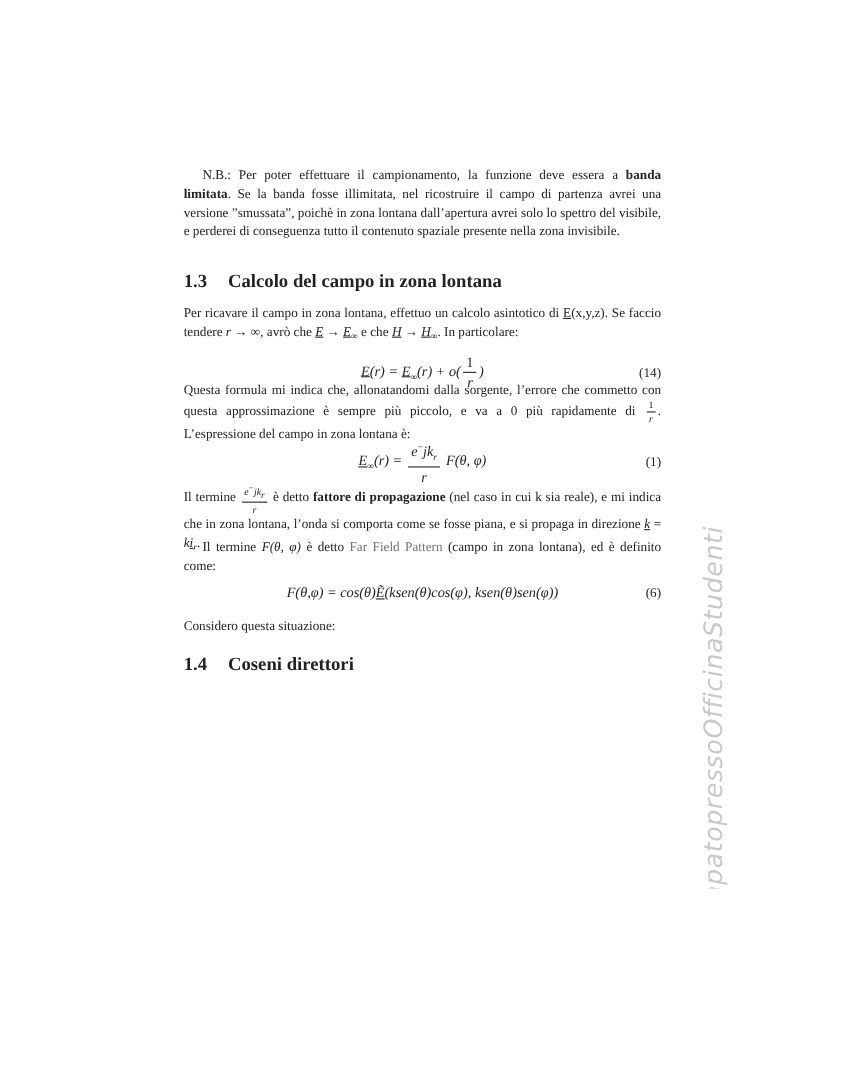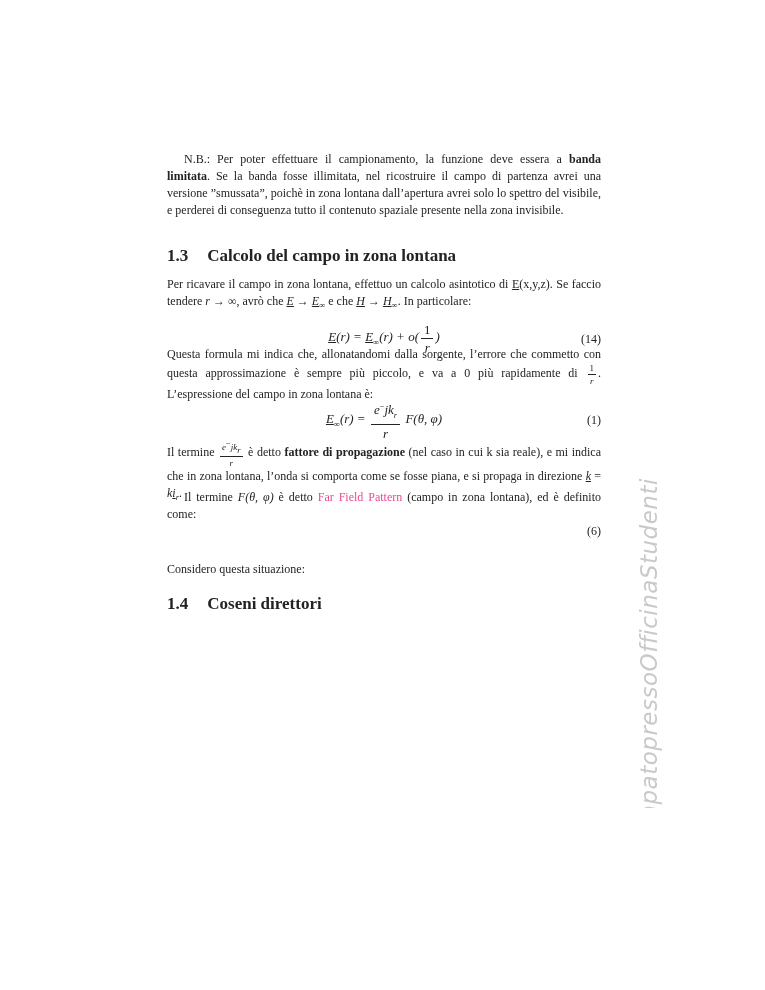--- a/index.html
+++ b/index.html
@@ -19,21 +19,21 @@
   .mi { font-style:italic; }
   .u { text-decoration:underline; }
   sub { font-size:8.5px; }
   sup { font-size:8.5px; }
   .dfrac { display:inline-block; vertical-align:middle; text-align:center; margin:0 2px; line-height:15px; }
   .dfrac .fn { display:block; padding:0 3px 1px; border-bottom:1px solid #232323; }
   .dfrac .fd { display:block; padding-top:1px; }
   .ifrac { display:inline-block; vertical-align:middle; text-align:center; font-size:9px; line-height:10px; margin:0 2px; }
   .ifrac .fn { display:block; border-bottom:1px solid #232323; padding:0 2px 1px; }
   .ifrac .fd { display:block; padding-top:1px; }
-  .red { color:#ec4899; }
+  .red { color:#737373; }
   .watermark {
     position:absolute; left:483px; top:681px; width:336px; height:30px;
     transform:rotate(-90deg);
     font-family:"DejaVu Sans","Liberation Sans",sans-serif;
     font-style:italic; font-size:23px; color:#c9c9c9;
     white-space:nowrap; letter-spacing:0.5px;
   }
   .pagenum { position:absolute; left:167px; width:434px; top:859px; text-align:center; font-size:12.5px; }
 </style>
 </head>
@@ -57,20 +57,21 @@
   <div class="blk eq" style="top:399px;">
     <span class="eq-body"><span class="u mi">E</span><sub>∞</sub><span class="mi">(r) = </span><span class="dfrac"><span class="fn"><span class="mi">e</span><sup>−</sup><span class="mi">jk</span><sub class="mi">r</sub></span><span class="fd mi">r</span></span><span class="mi"> F(θ, φ)</span></span>
     <span class="eqnum">(1)</span>
   </div>
 
   <p class="blk para" style="top:438px;"><span>Il termine </span><span class="ifrac"><span class="fn"><span class="mi">e</span><sup>−</sup><span class="mi">jk</span><sub class="mi">r</sub></span><span class="fd mi">r</span></span><span> è detto </span><b>fattore di propagazione</b><span> (nel caso in cui k sia reale), e mi indica che in zona lontana, l’onda si comporta come se fosse piana, e si propaga in direzione </span><span class="u mi">k</span><span> = </span><span class="mi">k</span><span class="u mi">i</span><sub class="mi">r</sub><span>.</span></p>
 
   <p class="blk para indent" style="top:489px;"><span>Il termine </span><span class="mi">F(θ, φ)</span><span> è detto </span><span class="red">Far Field Pattern</span><span> (campo in zona lontana), ed è definito come:</span></p>
 
   <div class="blk eq" style="top:531px;">
+    <span class="eq-body"><span class="mi">F(θ,φ) = cos(θ)</span><span class="u mi">Ẽ</span><span class="mi">(ksen(θ)cos(φ), ksen(θ)sen(φ))</span></span>
     <span class="eqnum">(6)</span>
   </div>
 
   <h2 class="blk sec" style="top:562px;margin-top:32px;"><span class="secnum">1.4</span><span>Coseni direttori</span></h2>
 
   <p class="blk para" style="top:561px;"><span>Considero questa situazione:</span></p>
 
   <div class="watermark">stampatopressoOfficinaStudenti</div>
 
   <div class="pagenum">8</div>

